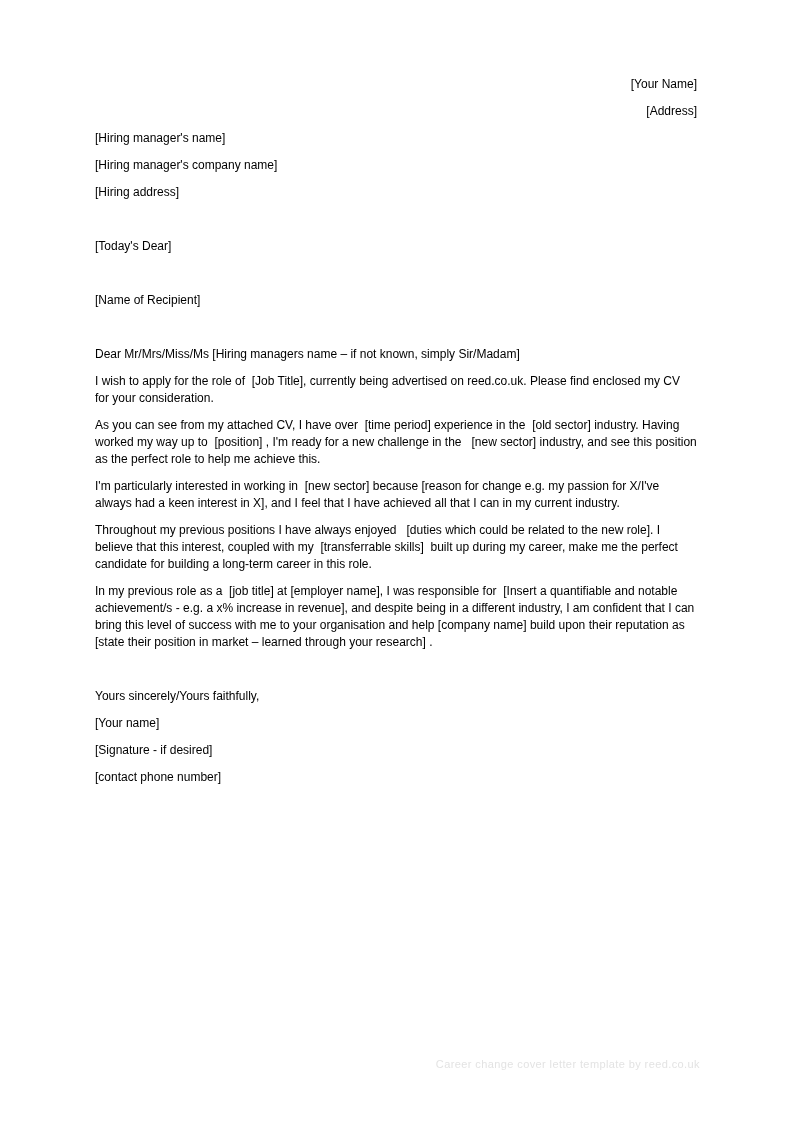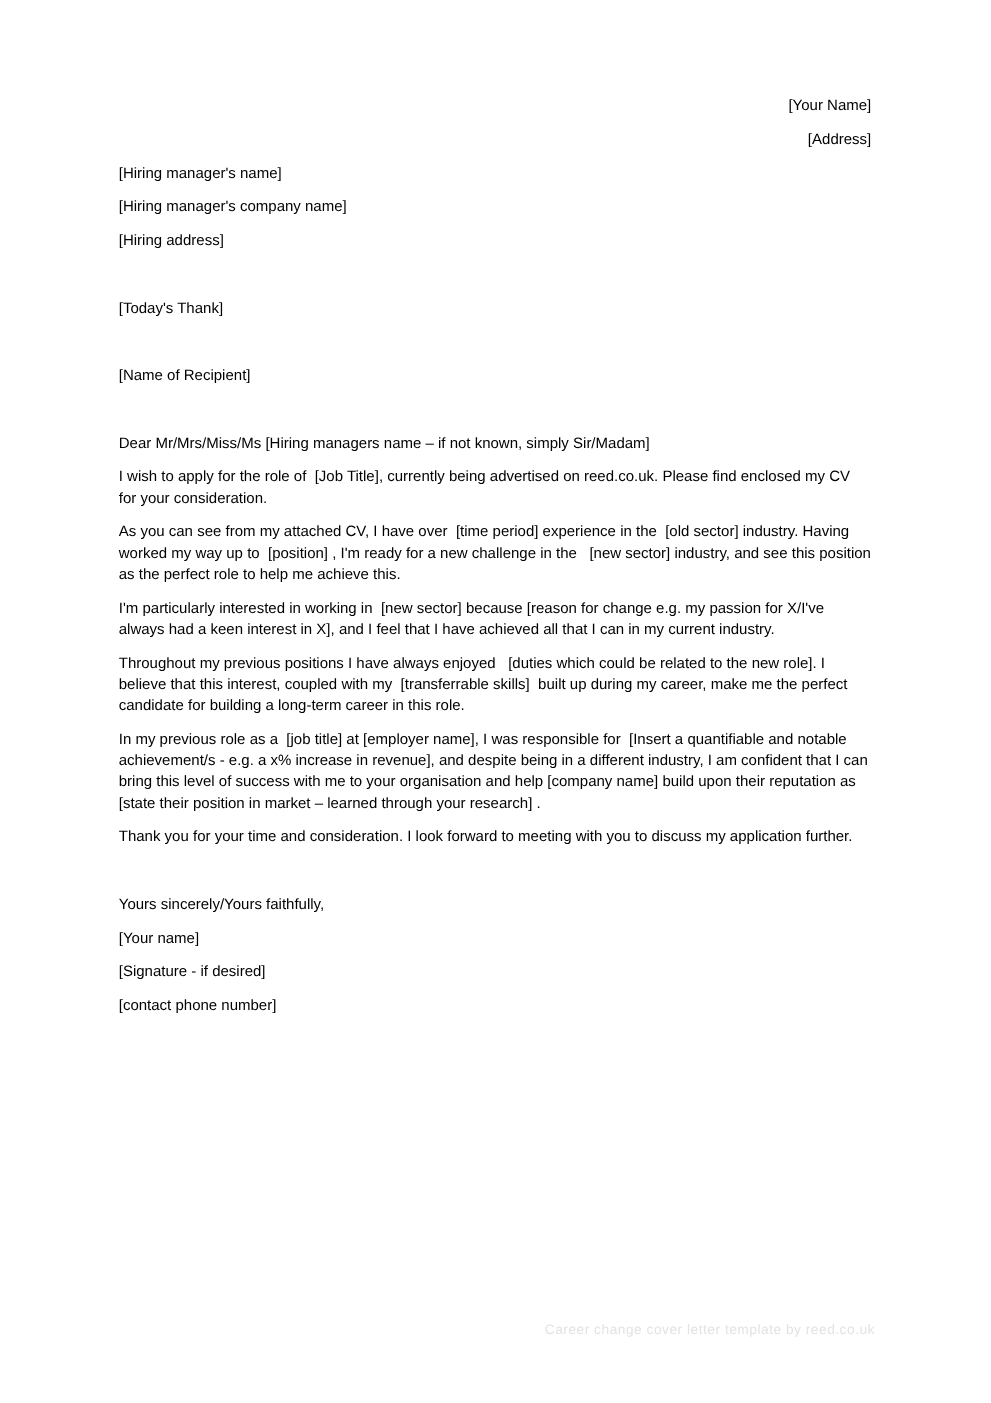--- a/index.html
+++ b/index.html
@@ -41,41 +41,40 @@
 
   <p class="right"><span>[Your Name]</span></p>
   <p class="right"><span>[Address]</span></p>
 
   <p><span>[Hiring manager's name]</span></p>
   <p><span>[Hiring manager's company name]</span></p>
   <p><span>[Hiring address]</span></p>
 
   <p class="blank"></p>
 
-  <p><span>[Today's Thank]</span></p>
+  <p><span>[Today's Dear]</span></p>
 
   <p class="blank"></p>
 
   <p><span>[Name of Recipient]</span></p>
 
   <p class="blank"></p>
 
   <p><span>Dear Mr/Mrs/Miss/Ms </span><strong>[Hiring managers name – if not known, simply Sir/Madam]</strong></p>
 
   <p><span>I wish to apply for the role of  </span><strong>[Job Title],</strong><span> currently being advertised on reed.co.uk. Please find enclosed my CV for your consideration.</span></p>
 
   <p><span>As you can see from my attached CV, I have over  </span><strong>[time period]</strong><span> experience in the  </span><strong>[old sector]</strong><span> industry. Having worked my way up to  </span><strong>[position]</strong><span> , I'm ready for a new challenge in the   </span><strong>[new sector]</strong><span> industry, and see this position as the perfect role to help me achieve this.</span></p>
 
   <p><span>I'm particularly interested in working in  </span><strong>[new sector]</strong><span> because </span><strong>[reason for change e.g. my passion for X/I've always had a keen interest in X]</strong><span>, and I feel that I have achieved all that I can in my current industry.</span></p>
 
   <p><span>Throughout my previous positions I have always enjoyed   </span><strong>[duties which could be related to the new role]</strong><span>. I believe that this interest, coupled with my  </span><strong>[transferrable skills]</strong><span>  built up during my career, make me the perfect candidate for building a long-term career in this role.</span></p>
 
   <p><span>In my previous role as a  </span><strong>[job title]</strong><span> at </span><strong>[employer name]</strong><span>, I was responsible for  </span><strong>[Insert a quantifiable and notable achievement/s - e.g. a x% increase in revenue]</strong><span>, and despite being in a different industry, I am confident that I can bring this level of success with me to your organisation and help </span><strong>[company name]</strong><span> build upon their reputation as  </span><strong>[state their position in market – learned through your research]</strong><span> .</span></p>
 
-  <p><span>Thank you for your time and consideration. I look forward to meeting with you to discuss my application further.</span></p>
 
   <p class="blank"></p>
 
   <p><span>Yours sincerely/Yours faithfully,</span></p>
   <p><span>[Your name]</span></p>
   <p><span>[Signature - if desired]</span></p>
   <p><span>[contact phone number]</span></p>
 
   <div class="watermark">Career change cover letter template by reed.co.uk</div>
 

